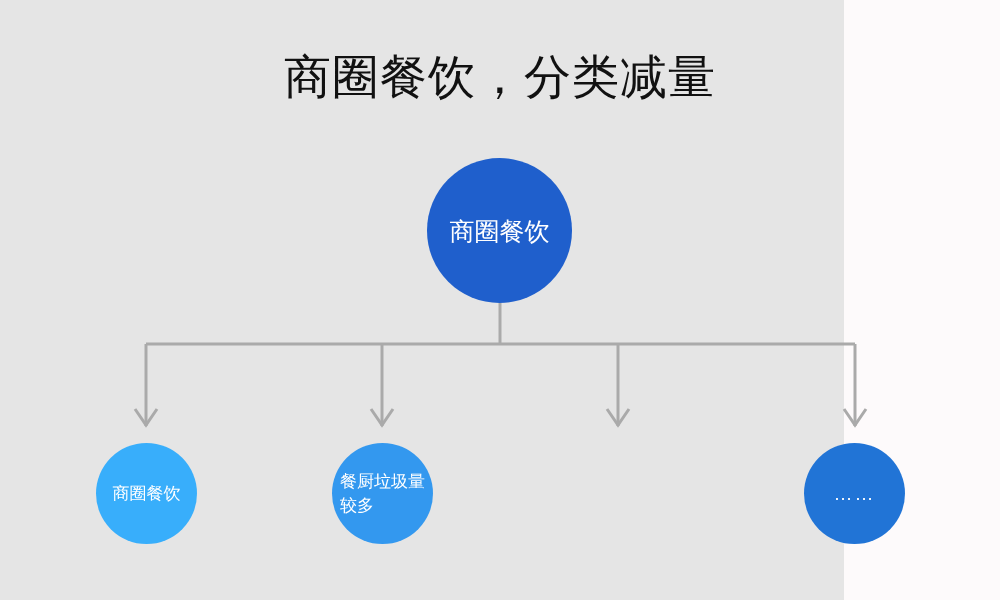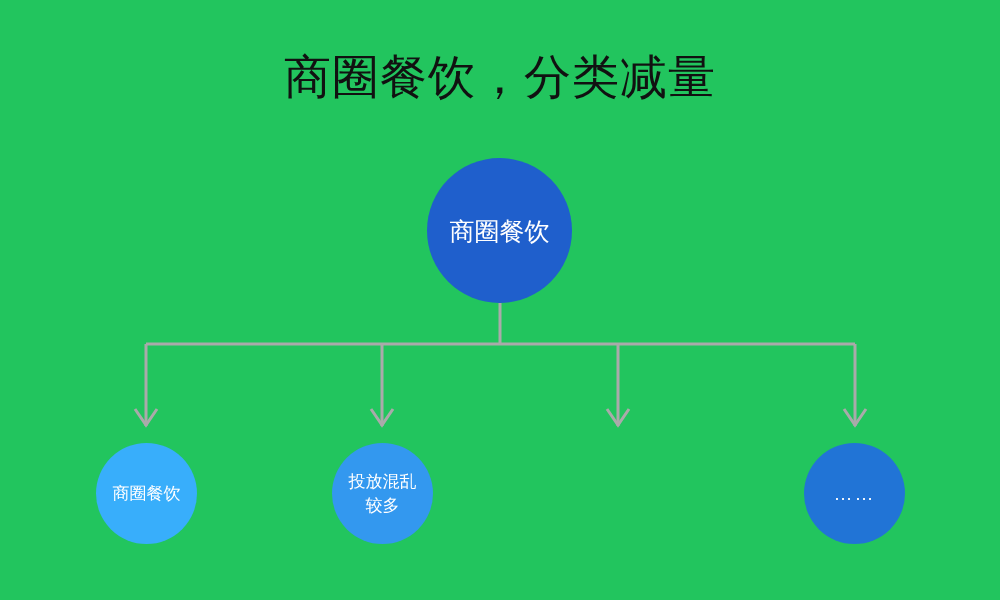--- a/index.html
+++ b/index.html
@@ -8,23 +8,23 @@
   }
   body {
     width: 1000px;
     height: 600px;
     background: #fdfafb;
     font-family: "Liberation Sans", "DejaVu Sans", sans-serif;
     overflow: hidden;
   }
   #slide {
     position: relative;
-    width: 1000px;
+    width: 844px;
     height: 600px;
-    background: #22c55e;
+    background: #e5e5e5;
   }
 
   
   #title {
     position: absolute;
     left: 0;
     top: 46px;
     width: 1000px;
     text-align: center;
     font-size: 47px;
@@ -43,21 +43,20 @@
     height: 600px;
   }
 
   
   .node {
     position: absolute;
     border-radius: 50%;
     display: flex;
     align-items: center;
     justify-content: center;
-    text-align: center;
     color: #ffffff;
     box-sizing: border-box;
   }
   .node .node-label {
     display: block;
     padding: 0 6px;
     white-space: pre-line;
   }
 
   #node-root {
@@ -122,21 +121,21 @@
 
   <div class="node" id="node-root">
     <span class="node-label">商圈餐饮</span>
   </div>
 
   <div class="node node-child" id="node-child-0">
     <span class="node-label">商圈餐饮</span>
   </div>
 
   <div class="node node-child" id="node-child-1">
-    <span class="node-label">投放混乱
+    <span class="node-label">餐厨垃圾量
 较多</span>
   </div>
 
 
   <div class="node node-child" id="node-child-3">
     <span class="node-label">……</span>
   </div>
 
 </div>
 

